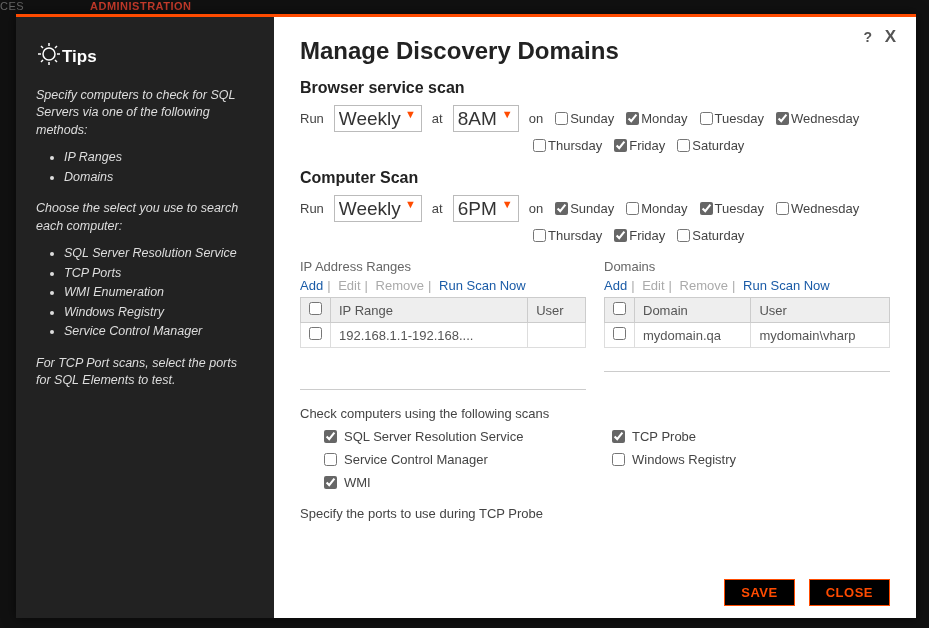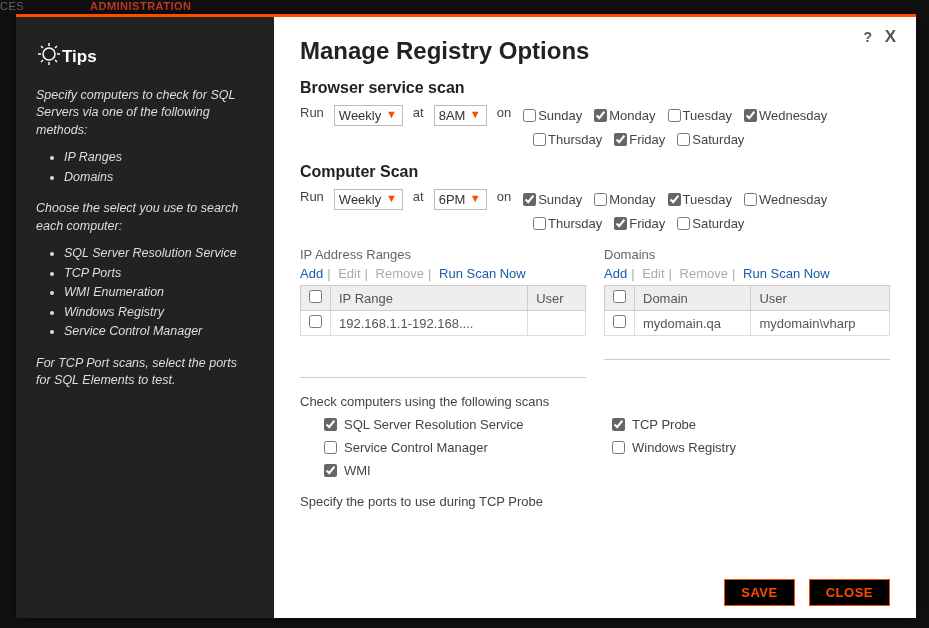--- a/index.html
+++ b/index.html
@@ -25,27 +25,27 @@
   .tips ul { margin:0 0 14px 0; padding-left:28px; font-style:italic; color:#ddd; }
   .tips li { margin:2px 0; }
 
   
   .main { flex:1; background:#fff; padding:20px 26px 14px 26px; position:relative; overflow:hidden; }
   .main h1 { margin:0 0 14px 0; font-size:24px; font-weight:bold; color:#222; }
   .main h2 { margin:0 0 8px 0; font-size:16px; font-weight:bold; color:#222; }
   .help-icon { position:absolute; top:12px; right:44px; cursor:pointer; font-size:14px; color:#555; font-weight:bold; }
   .close-icon { position:absolute; top:10px; right:20px; cursor:pointer; font-size:17px; color:#555; font-weight:bold; }
 
-  .schedule-row { display:flex; gap:10px; font-size:13px; color:#444; flex-wrap:wrap; margin-bottom:6px; }
+  .schedule-row { display:flex; align-items:center; gap:10px; font-size:13px; color:#444; flex-wrap:wrap; margin-bottom:6px; }
   .schedule-row .label { color:#444; }
   .days { display:flex; gap:12px; flex-wrap:wrap; margin-left:2px; }
   .days label { display:flex; align-items:center; gap:2px; color:#444; }
   .days-row2 { margin-left:233px; margin-bottom:16px; }
 
-  select.combo { border:1px solid #bbb; padding:2px 4px; font-size:13px; background:#fff; appearance:none; -webkit-appearance:none; padding-right:20px; position:relative; color:#333; }
+  select.combo { border:1px solid #bbb; padding:2px 4px; font-size:19px; background:#fff; appearance:none; -webkit-appearance:none; padding-right:20px; position:relative; color:#333; }
   .select-wrap { position:relative; display:inline-block; }
   .select-wrap::after { content:"▼"; position:absolute; right:6px; top:3px; color:#ff4b00; font-size:11px; pointer-events:none; }
 
   .two-col { display:flex; gap:18px; margin-top:4px; }
   .col { flex:1; min-width:0; }
   .col-title { color:#666; font-size:13px; margin-bottom:4px; }
   .linkbar { font-size:13px; margin-bottom:4px; }
   .linkbar a { color:#1a5ba7; text-decoration:none; cursor:pointer; }
   .linkbar .sep { color:#aaa; margin:0 4px; }
   .linkbar .disabled { color:#aaa; cursor:default; }
@@ -115,21 +115,21 @@
         <li>Windows Registry</li>
         <li>Service Control Manager</li>
       </ul>
       <p>For TCP Port scans, select the ports for SQL Elements to test.</p>
     </div>
 
     <div class="main">
       <span class="help-icon">?</span>
       <span class="close-icon">X</span>
 
-      <h1>Manage Registry Options</h1>
+      <h1>Manage Discovery Domains</h1>
 
       <h2>Browser service scan</h2>
       <div class="schedule-row">
         <span class="label">Run</span>
         <span class="select-wrap"><select class="combo"><option>Weekly</option></select></span>
         <span class="label">at</span>
         <span class="select-wrap"><select class="combo"><option>8AM</option></select></span>
         <span class="label">on</span>
         <div class="days" id="browser-days-1">
             <label>

